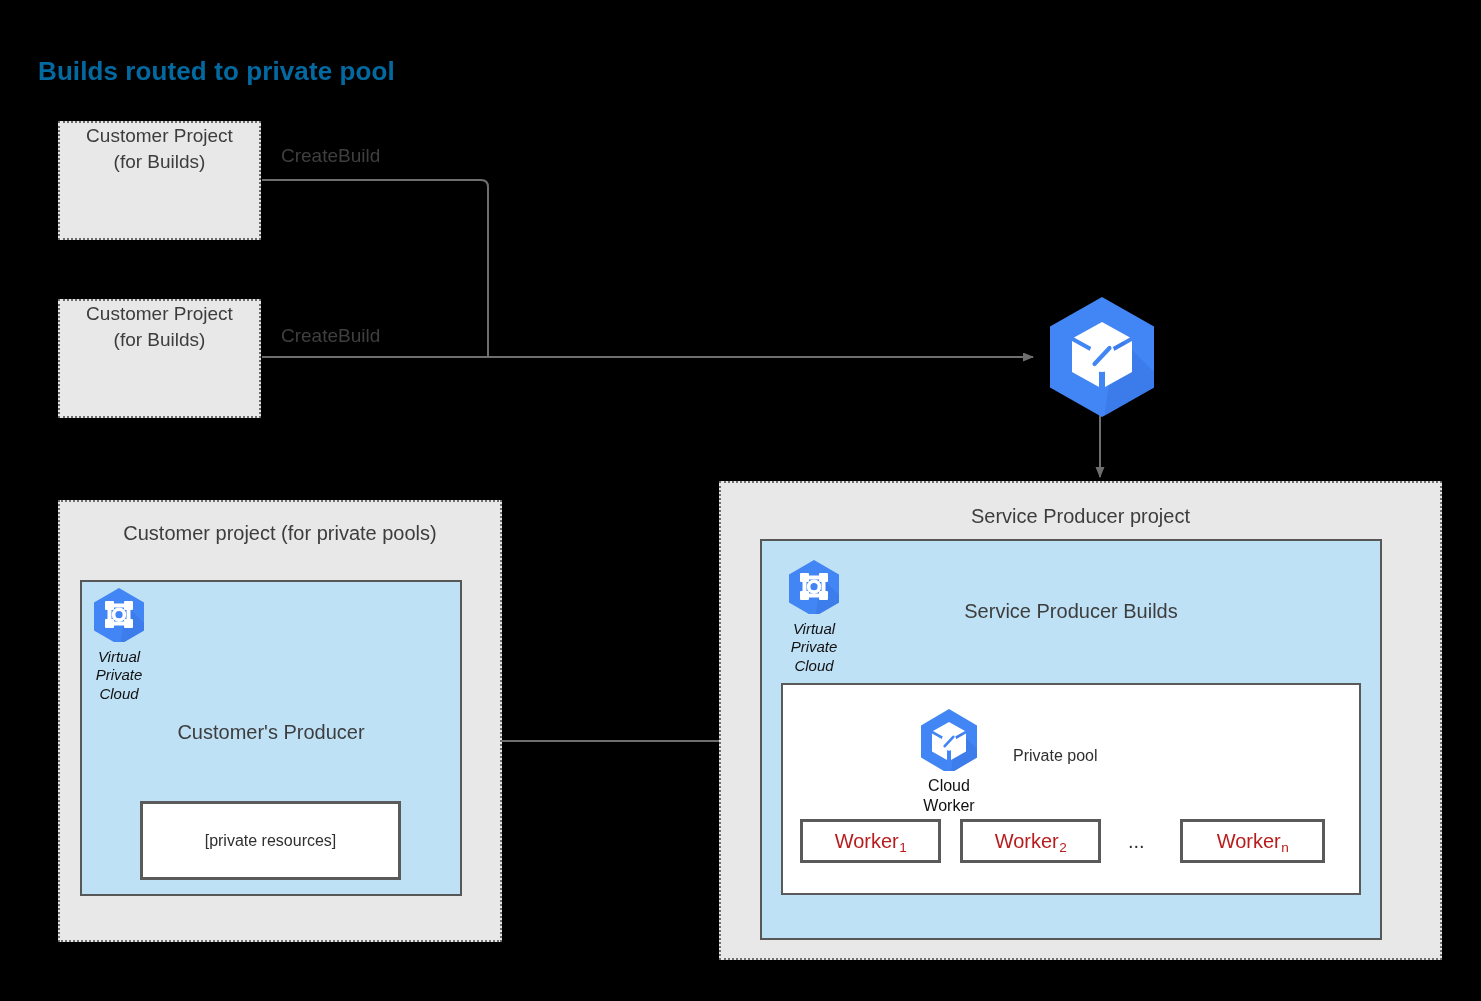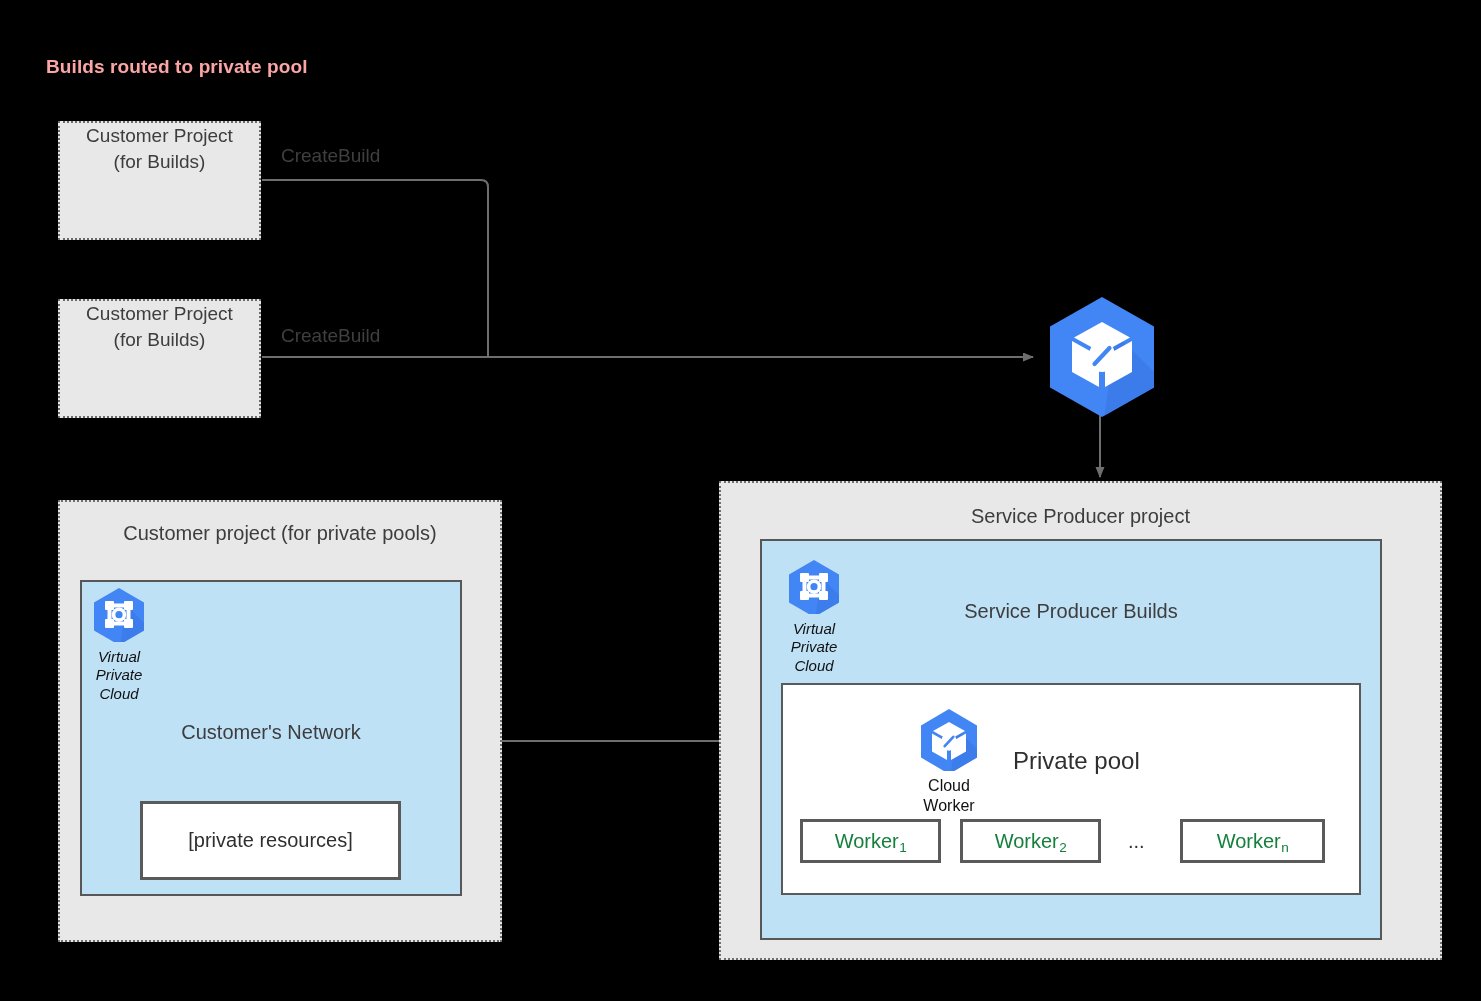--- a/index.html
+++ b/index.html
@@ -18,24 +18,24 @@
   #stage {
     position: absolute;
     left: 0; top: 0;
     width: 1481px;
     height: 1001px;
   }
   .abs { position: absolute; box-sizing: border-box; }
 
   
   .diagram-title {
-    left: 46px; top: 56px;
-    font-size: 19px;
+    left: 38px; top: 56px;
+    font-size: 26px;
     font-weight: bold;
-    color: #fca5a5;
+    color: #0369a1;
     letter-spacing: 0.1px;
     white-space: nowrap;
   }
 
   
   .cust-build-box {
     width: 203px; height: 119px;
     background: #e8e8e8;
     border: 2px dotted #6b6b6b;
     display: flex;
@@ -116,40 +116,40 @@
   
   .white-box {
     background: #ffffff;
     border: 3px solid #5a5a5a;
     display: flex;
     align-items: center;
     justify-content: center;
     color: #2f2f2f;
   }
   .private-resources {
-    font-size: 20px;
+    font-size: 16px;
   }
   .private-pool-box {
     background: #ffffff;
     border: 2px solid #5a5a5a;
   }
   .private-pool-title {
     position: absolute;
-    font-size: 24px;
+    font-size: 16px;
     color: #2f2f2f;
     white-space: nowrap;
   }
   .worker-box {
     background: #ffffff;
     border: 3px solid #5a5a5a;
     display: flex;
     align-items: center;
     justify-content: center;
     font-size: 20px;
-    color: #15803d;
+    color: #b91c1c;
   }
   .worker-box sub {
     font-size: 0.68em;
     vertical-align: baseline;
     position: relative;
     top: 0.32em;
     left: 0.5px;
   }
   .ellipsis-label {
     position: absolute;
@@ -229,21 +229,21 @@
         <path d="M60,45 L60,45"></path>
       </g>
     </svg>
   </div>
 
   <div class="abs project-container" style="left:58px; top:500px; width:444px; height:442px;">
     <div class="project-title" style="top:20px;">Customer project (for private pools)</div>
   </div>
 
   <div class="abs network-box" style="left:80px; top:580px; width:382px; height:316px;">
-    <div class="network-title" style="left:0; right:0; top:139px;">Customer's Network</div>
+    <div class="network-title" style="left:0; right:0; top:139px;">Customer's Producer</div>
   </div>
 
   <div class="vpc-icon-group" style="left:82px; top:586px;">
     <svg viewBox="0 0 60 56" width="60" height="56">
       <defs>
         <clipPath id="hexClipVpc1">
           <path d="M30,2 L55,16.5 L55,44.5 L30,59 L5,44.5 L5,16.5 Z"></path>
         </clipPath>
       </defs>
       <path d="M30,2 L55,16.5 L55,44.5 L30,59 L5,44.5 L5,16.5 Z" fill="#4285f4"></path>

